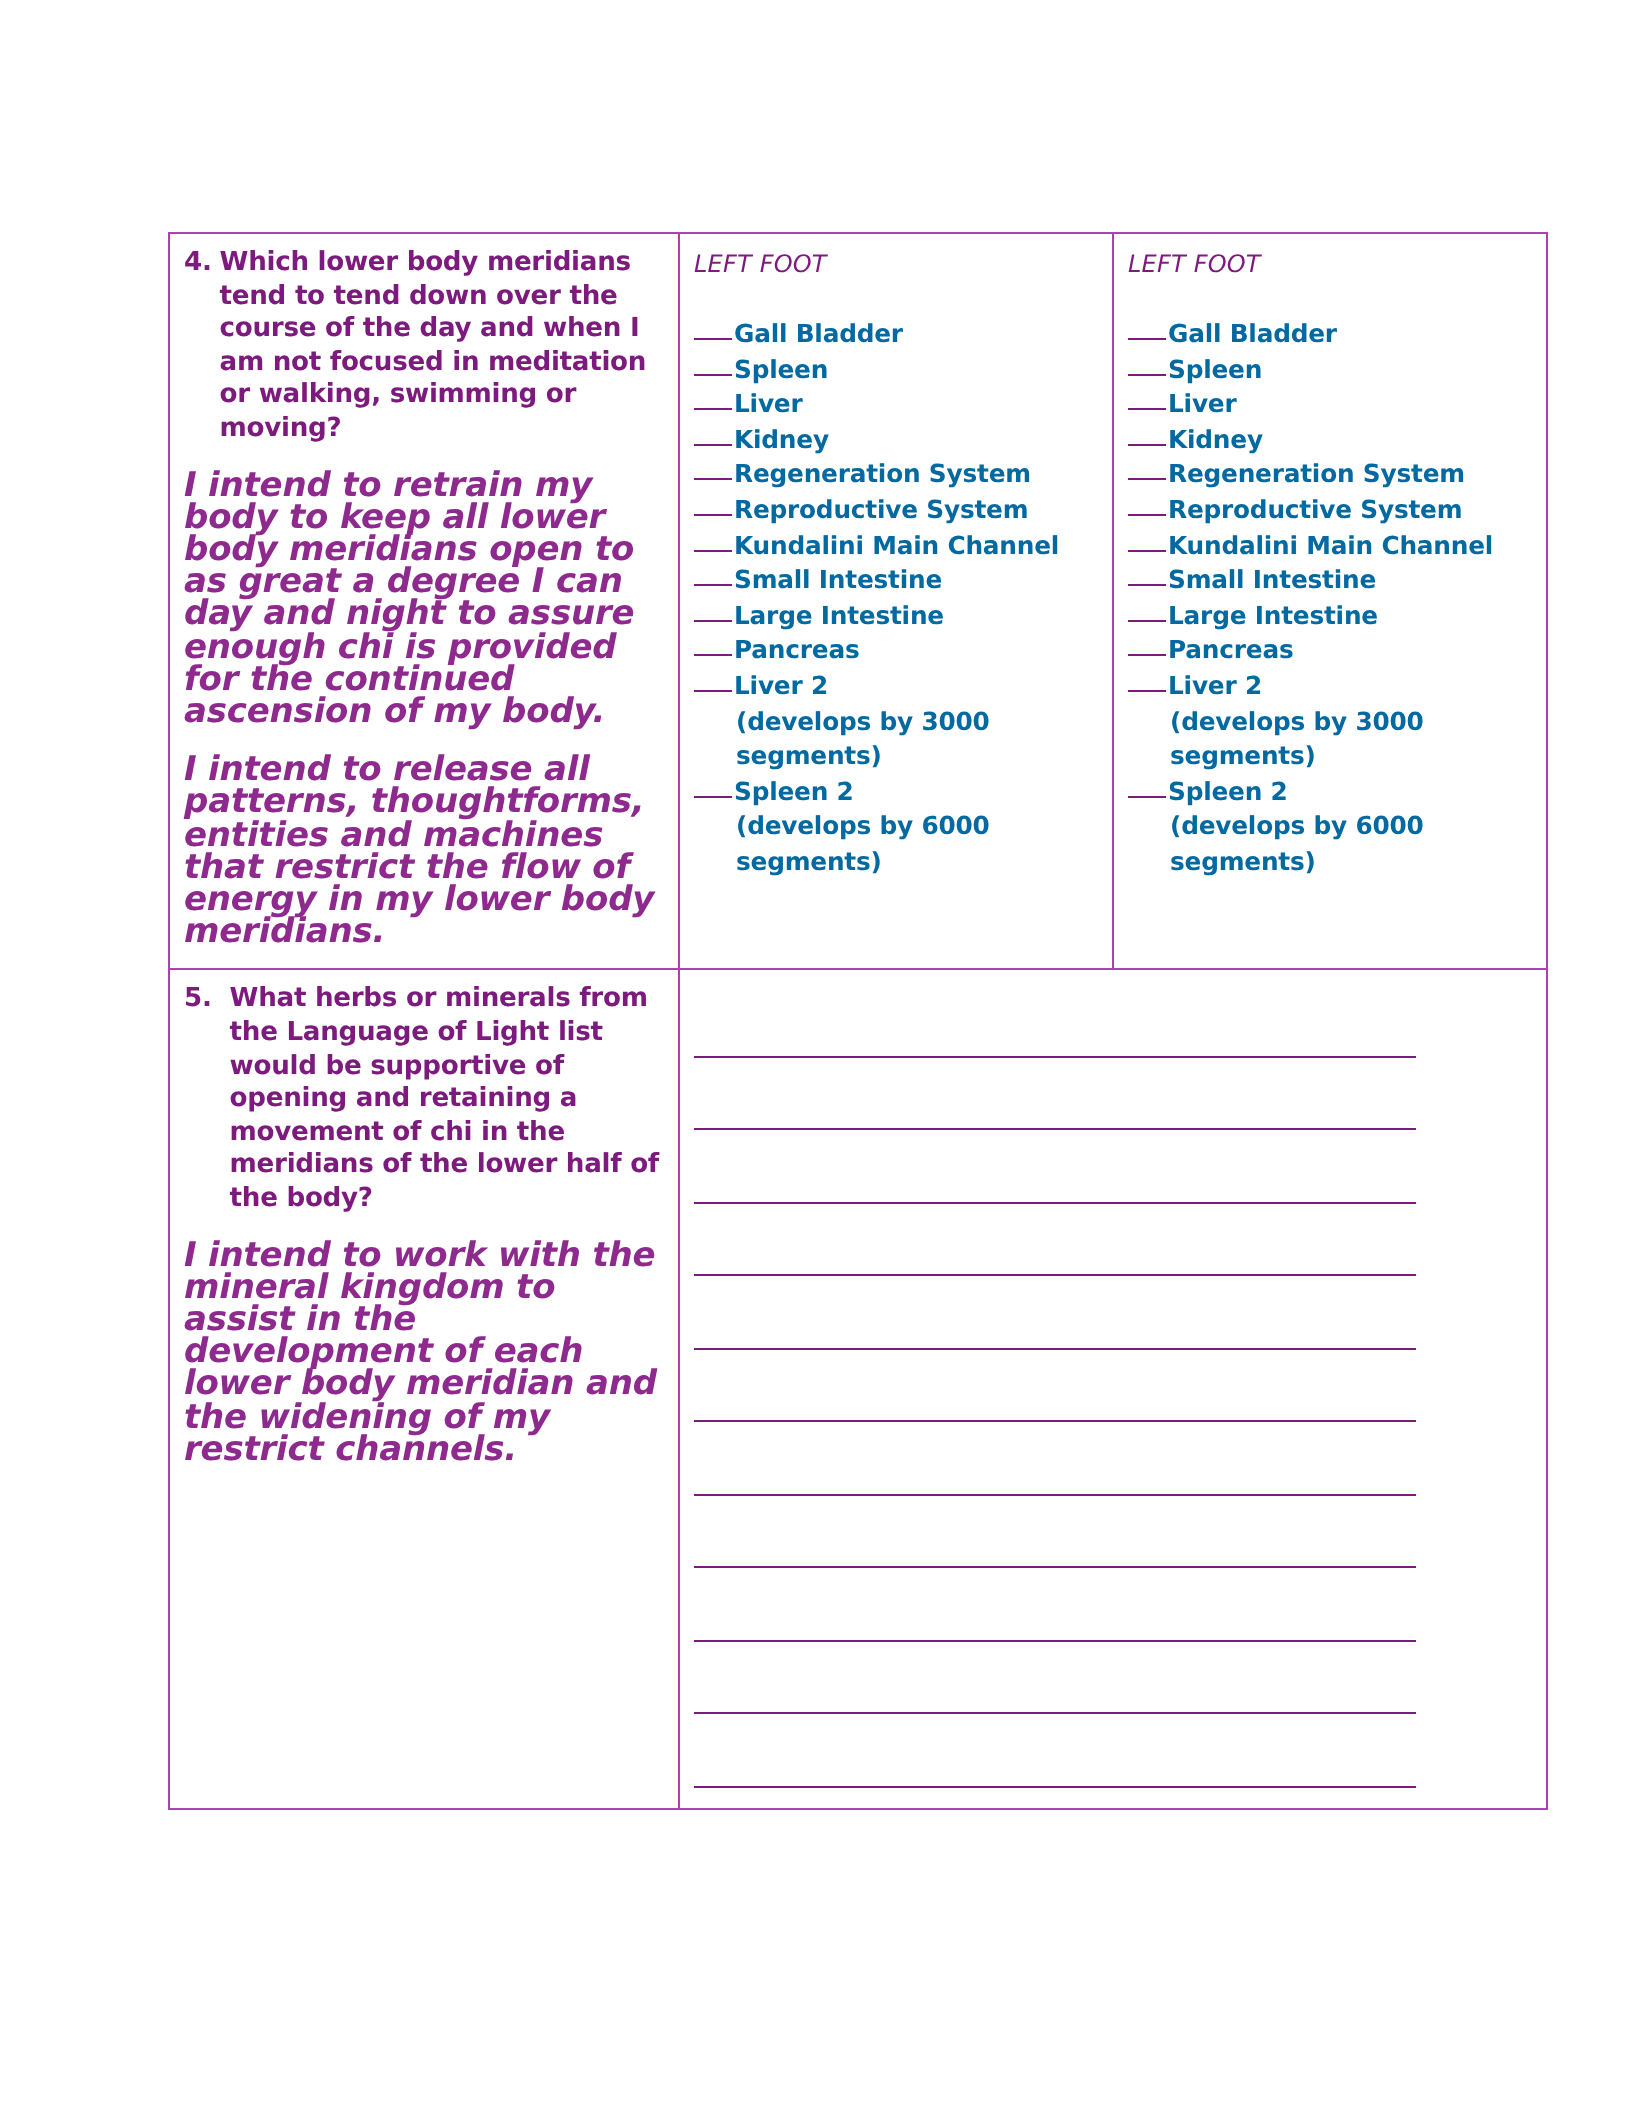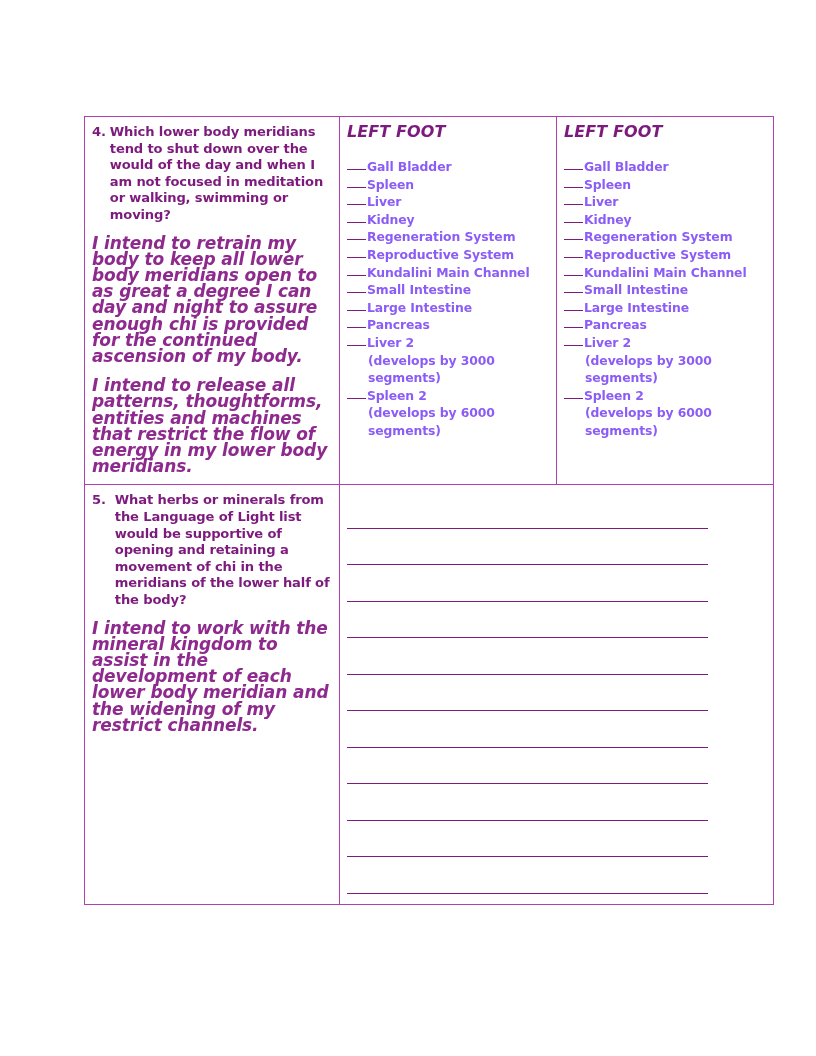--- a/index.html
+++ b/index.html
@@ -62,34 +62,34 @@
     font-size: 17px;
     line-height: 16.2px;
     letter-spacing: -0.1px;
     margin: 0 0 13px 0;
   }
   .q-intent:last-child { margin-bottom: 0; }
 
   
   .foot-title {
     color: #7d1a7d;
-    font-weight: bold;
+    font-weight: normal;
     font-style: italic;
-    font-size: 16px;
+    font-size: 12px;
     line-height: 16px;
     letter-spacing: 0.1px;
     margin: 0 0 18px 0;
   }
   .foot-list {
     margin: 0;
     padding: 0;
     list-style: none;
   }
   .foot-list li {
-    color: #8b5cf6;
+    color: #0369a1;
     font-weight: bold;
     font-size: 12.4px;
     line-height: 17.6px;
     letter-spacing: -0.1px;
     margin: 0;
   }
   .blank-mark {
     display: inline-block;
     width: 19px;
     border-bottom: 1.6px solid #7d1a7d;
@@ -121,21 +121,21 @@
 </head>
 <body>
 
 <div class="page">
   <table class="worksheet-table">
     <tbody>
       <tr>
         <td class="col-question">
           <div class="q-heading">
             <span class="q-num">4.</span>
-            <span class="q-text">Which lower body meridians tend to shut down over the would of the day and when I am not focused in meditation or walking, swimming or moving?</span>
+            <span class="q-text">Which lower body meridians tend to tend down over the course of the day and when I am not focused in meditation or walking, swimming or moving?</span>
           </div>
           <p class="q-intent">I intend to retrain my body to keep all lower body meridians open to as great a degree I can day and night to assure enough chi is provided for the continued ascension of my body.</p>
           <p class="q-intent">I intend to release all patterns, thoughtforms, entities and machines that restrict the flow of energy in my lower body meridians.</p>
         </td>
 
         <td class="col-left">
           <div class="foot-title">LEFT FOOT</div>
           <ul class="foot-list">
             <li><span class="blank-mark"></span><span>Gall Bladder</span></li>
             <li><span class="blank-mark"></span><span>Spleen</span></li>

